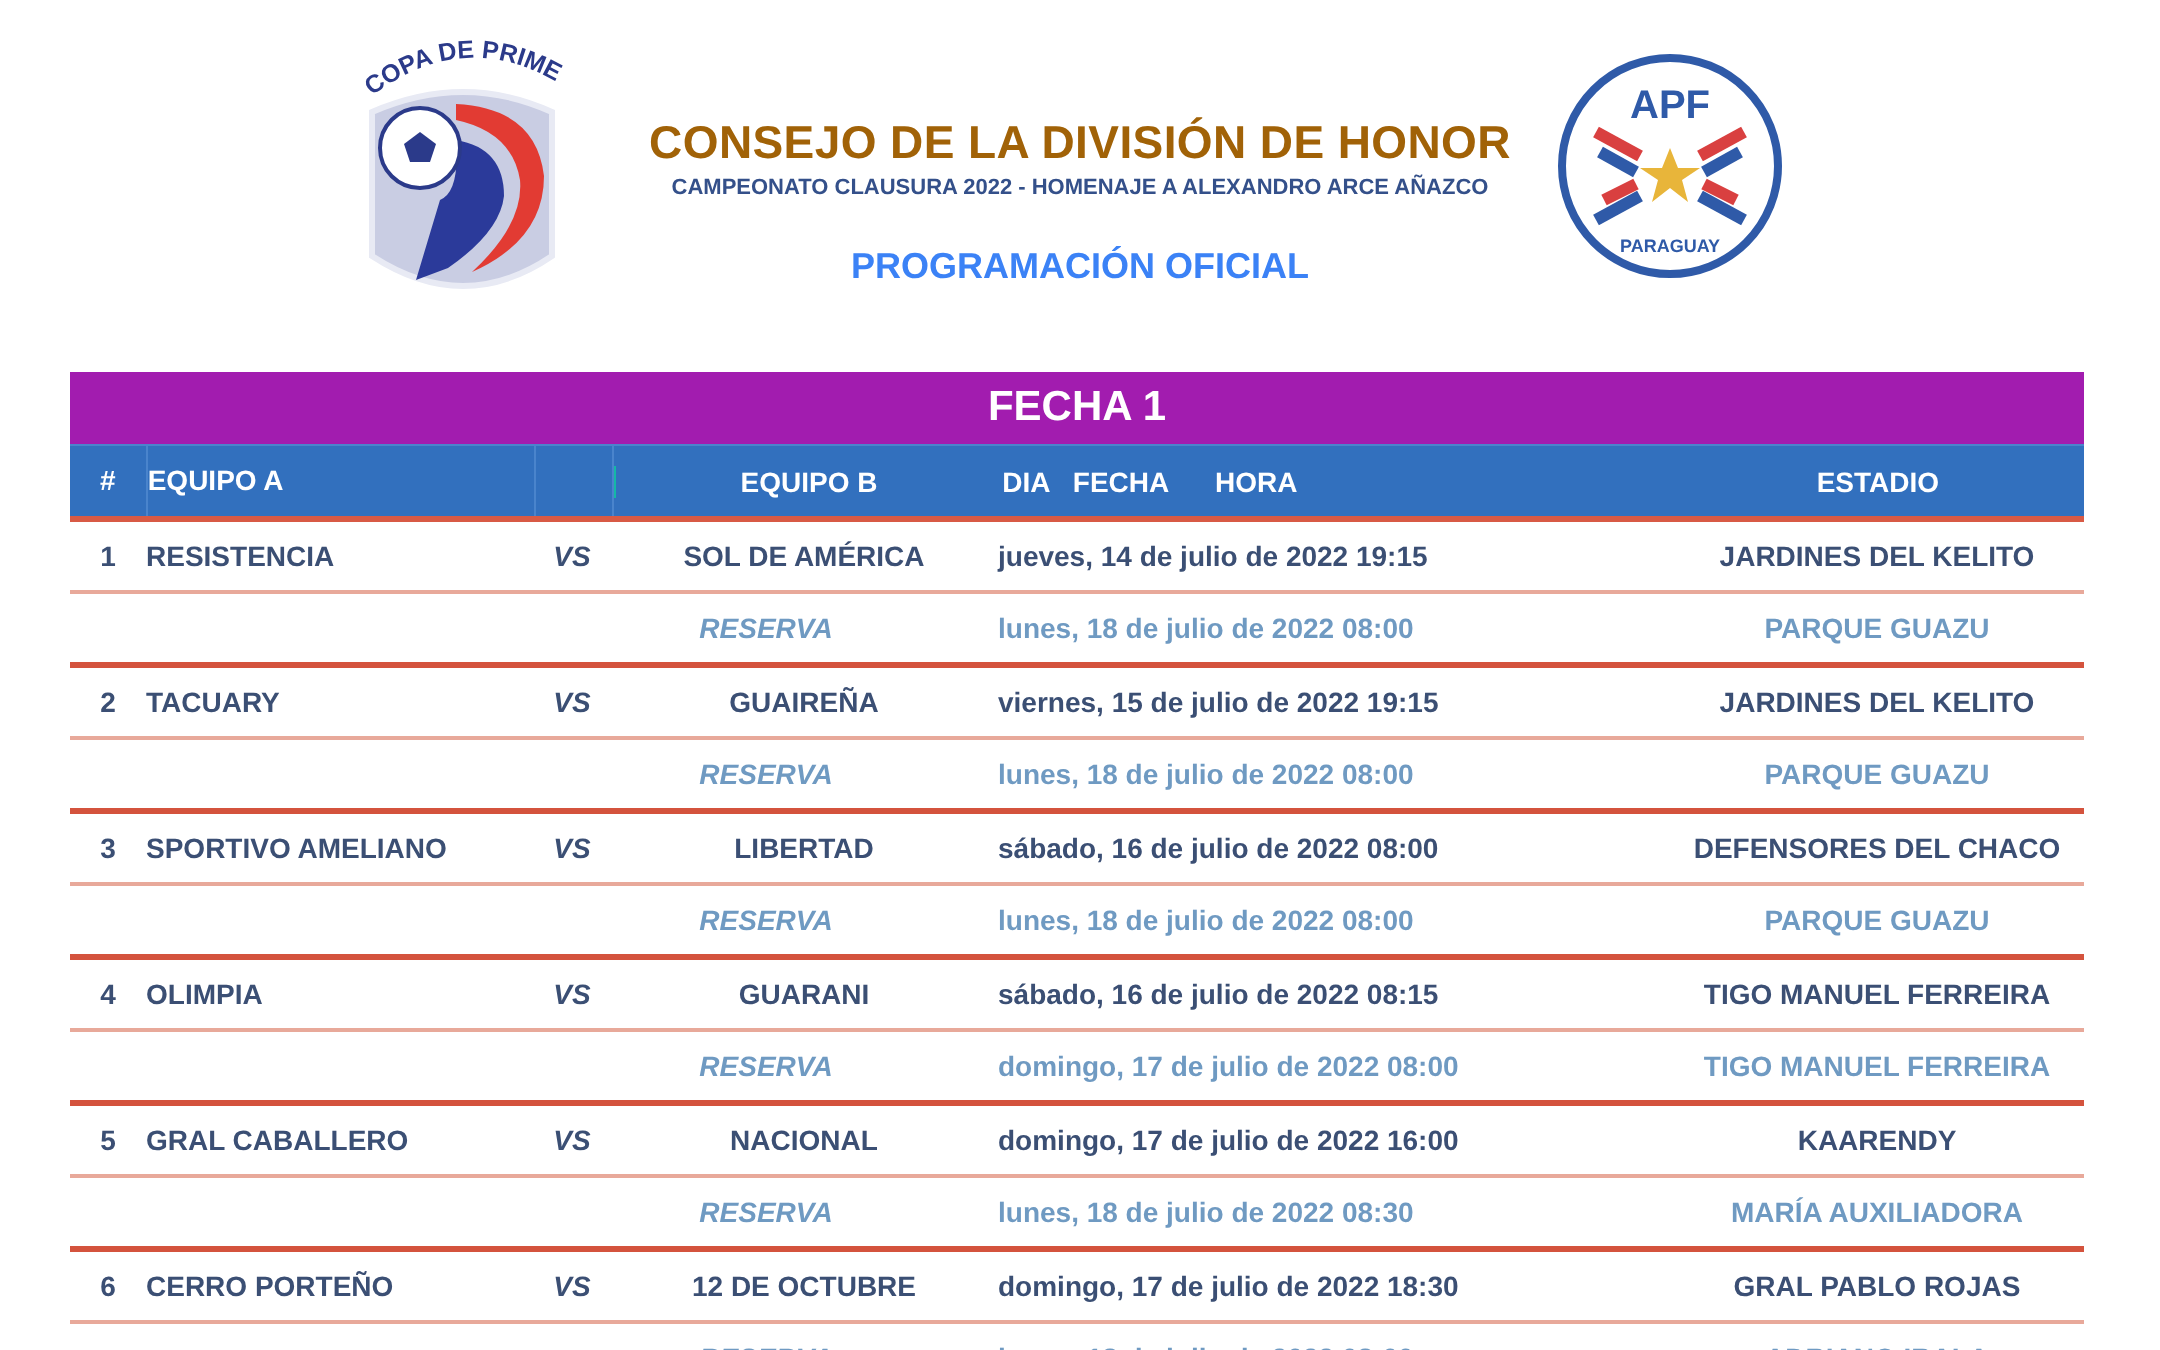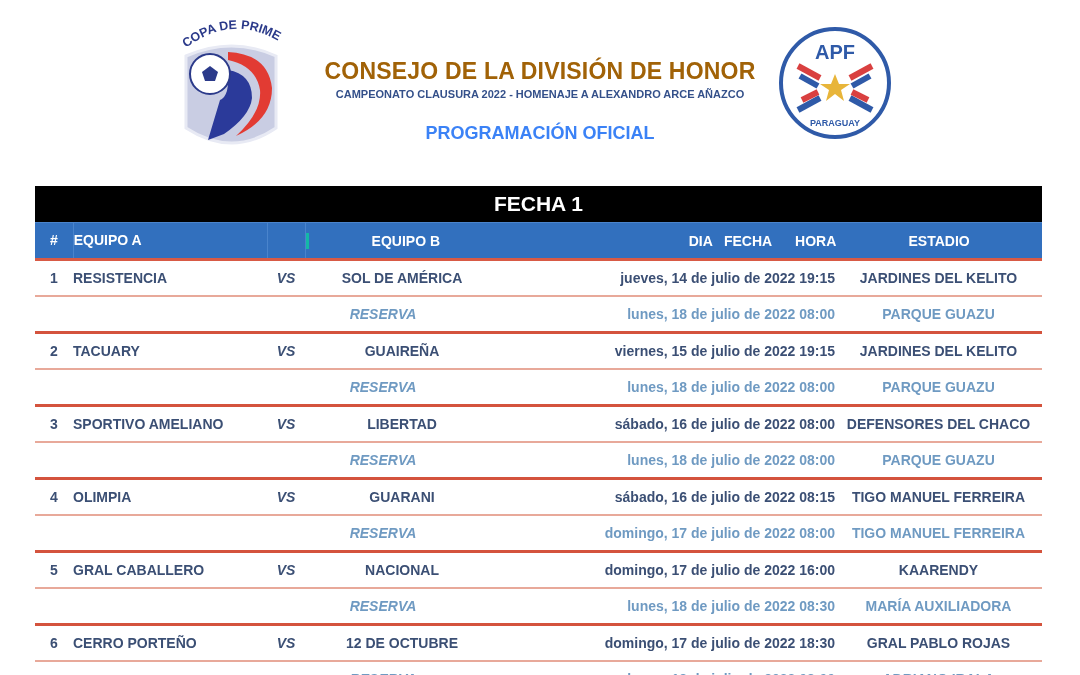--- a/index.html
+++ b/index.html
@@ -18,37 +18,37 @@
       color:#34508a; font-weight:bold; font-size:11px;
     }
     .prog {
       position:absolute; left:300px; width:480px; top:123px; text-align:center;
       color:#3b82f6; font-weight:bold; font-size:18px;
     }
     .table {
       position:absolute; left:35px; top:186px; width:1007px;
     }
     .fecha-bar {
-      background:#000000; color:#fff; font-weight:bold; font-size:21px;
+      background:#a21caf; color:#fff; font-weight:bold; font-size:21px;
       height:36px; line-height:36px; text-align:center;
       border-bottom:1px solid #4a84cc;
     }
     .head-row {
       background:#3270be; color:#fff; font-weight:bold; font-size:14px;
       height:35px; display:flex; align-items:center;
       border-bottom:3px solid #d85a45;
     }
     .c-num { width:38px; text-align:center; }
     .c-a { width:194px; }
     .c-vs { width:38px; text-align:center;font-style:italic; }
     .c-b { width:194px; text-align:center; }
-    .c-date { width:336px; text-align:right; }
+    .c-date { width:336px; text-align:left; }
     .c-std { width:207px; text-align:center; }
     .head-row .c-a, .head-row .c-num, .head-row .c-vs { border-right:1px solid #4a84cc; height:35px; line-height:35px; }
-    .head-row .c-b { border-left:3px solid #14b8a6; }
+    .head-row .c-b { border-left:1px solid #14b8a6; }
     .row {
       display:flex; align-items:center; height:34px; font-weight:bold;
       font-size:14px; color:#3b4f74;
     }
     .row.match { border-bottom:2px solid #e8a99a; }
     .row.res { color:#6f9ac2; border-bottom:3px solid #d4533d; }
     .row.res.last { border-bottom:none; }
     .row .c-date { font-size:14px; }
   </style>
 </head>

